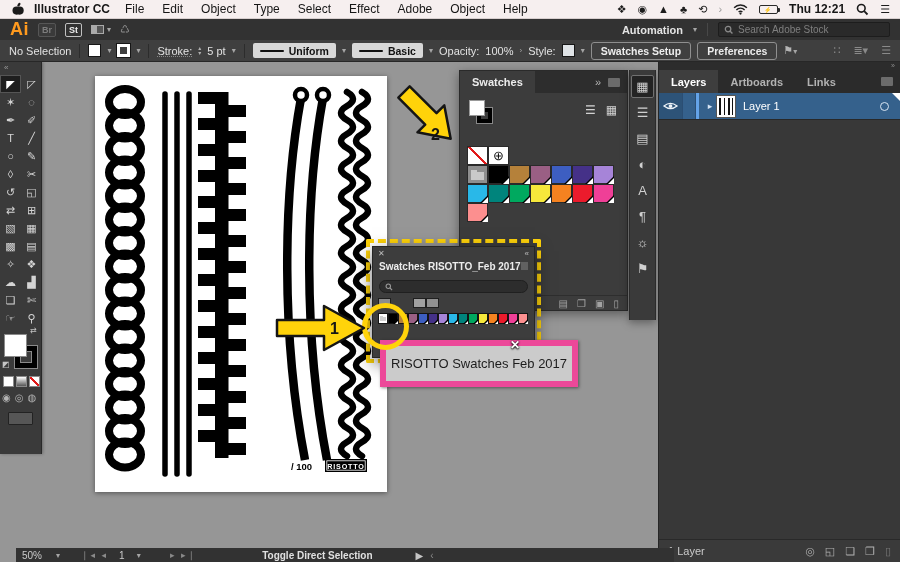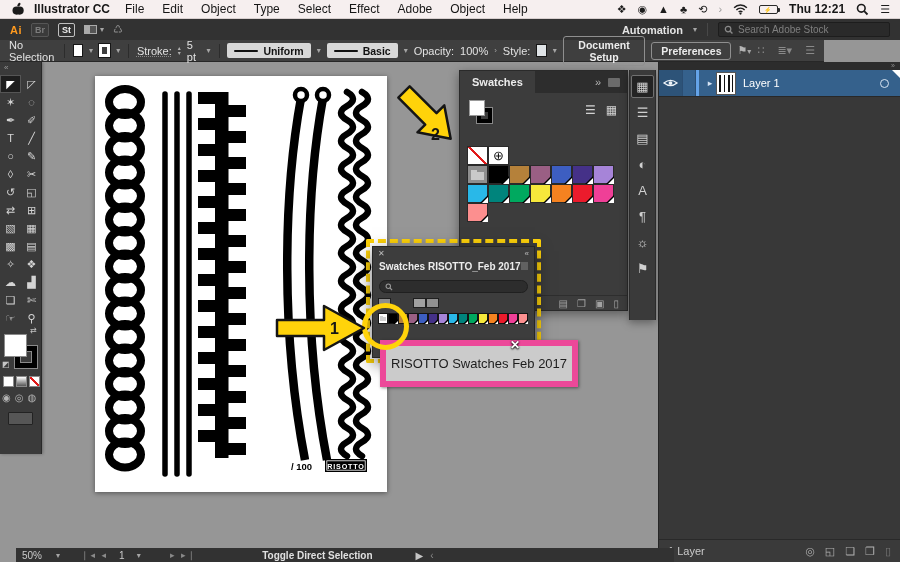--- a/index.html
+++ b/index.html
@@ -14,37 +14,37 @@
   .mb-menu{padding:0 9px;cursor:default}
   .mb-right{margin-left:auto;display:flex;align-items:center;gap:11px;padding-right:10px}
   .tray-glyph{font-size:11px;color:#1c1c1c}
   .tray-glyph.dim{color:#9a9a9a}
   .battery{width:19px;height:9px;border:1px solid #2a2a2a;border-radius:2px;position:relative;display:flex;align-items:center;justify-content:center;font-size:6px;color:#222}
   .battery::after{content:'';position:absolute;right:-3px;top:2px;width:2px;height:4px;background:#2a2a2a;border-radius:0 1px 1px 0}
   .mb-clock{font-weight:600}
 
   
   .appbar{position:absolute;top:19px;left:0;width:900px;height:21px;background:#323232;display:flex;align-items:center;gap:9px;padding:0 10px;z-index:30}
-  .ai-badge{color:#ff9a1e;font-weight:bold;font-size:11px;letter-spacing:.5px}
+  .ai-badge{color:#ff9a1e;font-weight:bold;font-size:18px;letter-spacing:.5px}
   .badge{font-size:9px;font-weight:bold;padding:0 3px;border:1px solid #777;border-radius:2px;line-height:12px}
   .badge.dim{color:#7d7d7d;border-color:#565656;background:#3a3a3a}
   .badge.st{color:#ececec;border-color:#c0c0c0}
   .layout-ic{display:flex;align-items:center;gap:3px;color:#c9c9c9}
   .layout-sq{width:13px;height:9px;border:1px solid #aaa;background:linear-gradient(90deg,#aaa 0 5px,#555 5px)}
   .share-ic{color:#8f8f8f;font-size:11px}
   .appbar-right{margin-left:auto;display:flex;align-items:center;gap:10px}
   .workspace{font-weight:bold;color:#e3e3e3}
   .chev{color:#a5a5a5;font-size:8px}
   .vsep{width:1px;height:13px;background:#484848}
   .stock-search{display:flex;align-items:center;gap:4px;width:172px;height:15px;background:#2a2a2a;border:1px solid #1d1d1d;border-radius:2px;padding:0 5px}
   .stock-search input{flex:1;background:none;border:none;outline:none;color:#b5b5b5;font-size:10px}
   .stock-search input::placeholder{color:#7f7f7f}
 
   
-  .optionsbar{position:absolute;top:40px;left:0;width:824px;height:22px;background:#3f3f3f;border-bottom:1px solid #272727;display:flex;align-items:center;gap:6px;padding:0 9px;z-index:30;font-size:11px;color:#e2e2e2}
+  .optionsbar{position:absolute;top:40px;left:0;width:900px;height:22px;background:#3f3f3f;border-bottom:1px solid #272727;display:flex;align-items:center;gap:6px;padding:0 9px;z-index:30;font-size:11px;color:#e2e2e2}
   .ob-sep{width:1px;height:14px;background:#2c2c2c;margin:0 2px}
   .fill-chip{width:13px;height:13px;background:#fff;border:1px solid #161616}
   .stroke-chip{width:13px;height:13px;border:3px solid #fff;background:transparent;outline:1px solid #161616}
   .stepper{display:flex;flex-direction:column;font-size:6px;line-height:5px;color:#b0b0b0}
   .profile-pill{display:flex;align-items:center;gap:5px;background:#d8d8d8;color:#111;height:15px;padding:0 7px;border-radius:2px;font-size:10.5px;font-weight:bold}
   .pline{width:24px;height:2px;background:#111;border-radius:1px}
   .ob-btn{border:1px solid #8f8f8f;border-radius:3px;padding:2px 9px;font-size:10.5px;font-weight:bold;color:#ececec;background:transparent}
   .ob-right{margin-left:auto;display:flex;gap:13px;color:#8a8a8a;font-size:11px;align-items:center}
 
   
@@ -253,21 +253,21 @@
         <span class="pline"></span>
         <span>Basic</span>
       </span>
     <span class="chev">▾</span>
     <span>Opacity:</span>
     <span>100%</span>
     <span class="chev">›</span>
     <span>Style:</span>
     <span class="fill-chip" style="background:#dfe3e6"></span>
       <span class="chev">▾</span>
-    <button class="ob-btn">Document Setup</button>
+    <button class="ob-btn">Swatches Setup</button>
     <button class="ob-btn">Preferences</button>
     <span style="color:#b5b5b5">⚑<span class="chev">▾</span></span>
     <span class="ob-right">
       <span>∷</span>
       <span>≣▾</span>
       <span>☰</span>
     </span>
   </div>
 
   <div class="pasteboard"></div>
@@ -524,20 +524,26 @@
       <div class="strip-item">
         <span class="strip-glyph">☼</span>
       </div>
       <div class="strip-item">
         <span class="strip-glyph">⚑</span>
       </div>
     </div>
 
   <section class="dock">
     <div class="dock-top">»</div>
+    <div class="dock-tabs">
+        <span class="dock-tab active">Layers</span>
+        <span class="dock-tab">Artboards</span>
+        <span class="dock-tab">Links</span>
+        <span class="dock-tabmenu"></span>
+      </div>
     <div class="layer-row">
       <span class="lr-eye">
         <svg width="15" height="10" viewBox="0 0 16 10">
             <path d="M1 5 Q8 -0.5 15 5 Q8 10.5 1 5 Z" fill="none" stroke="#eef3f8" stroke-width="1.4"></path>
             <circle cx="8" cy="5" r="2" fill="#eef3f8"></circle>
           </svg>
       </span>
       <span class="lr-lock"></span>
       <span class="lr-bar"></span>
       <span class="lr-chev">▸</span>

